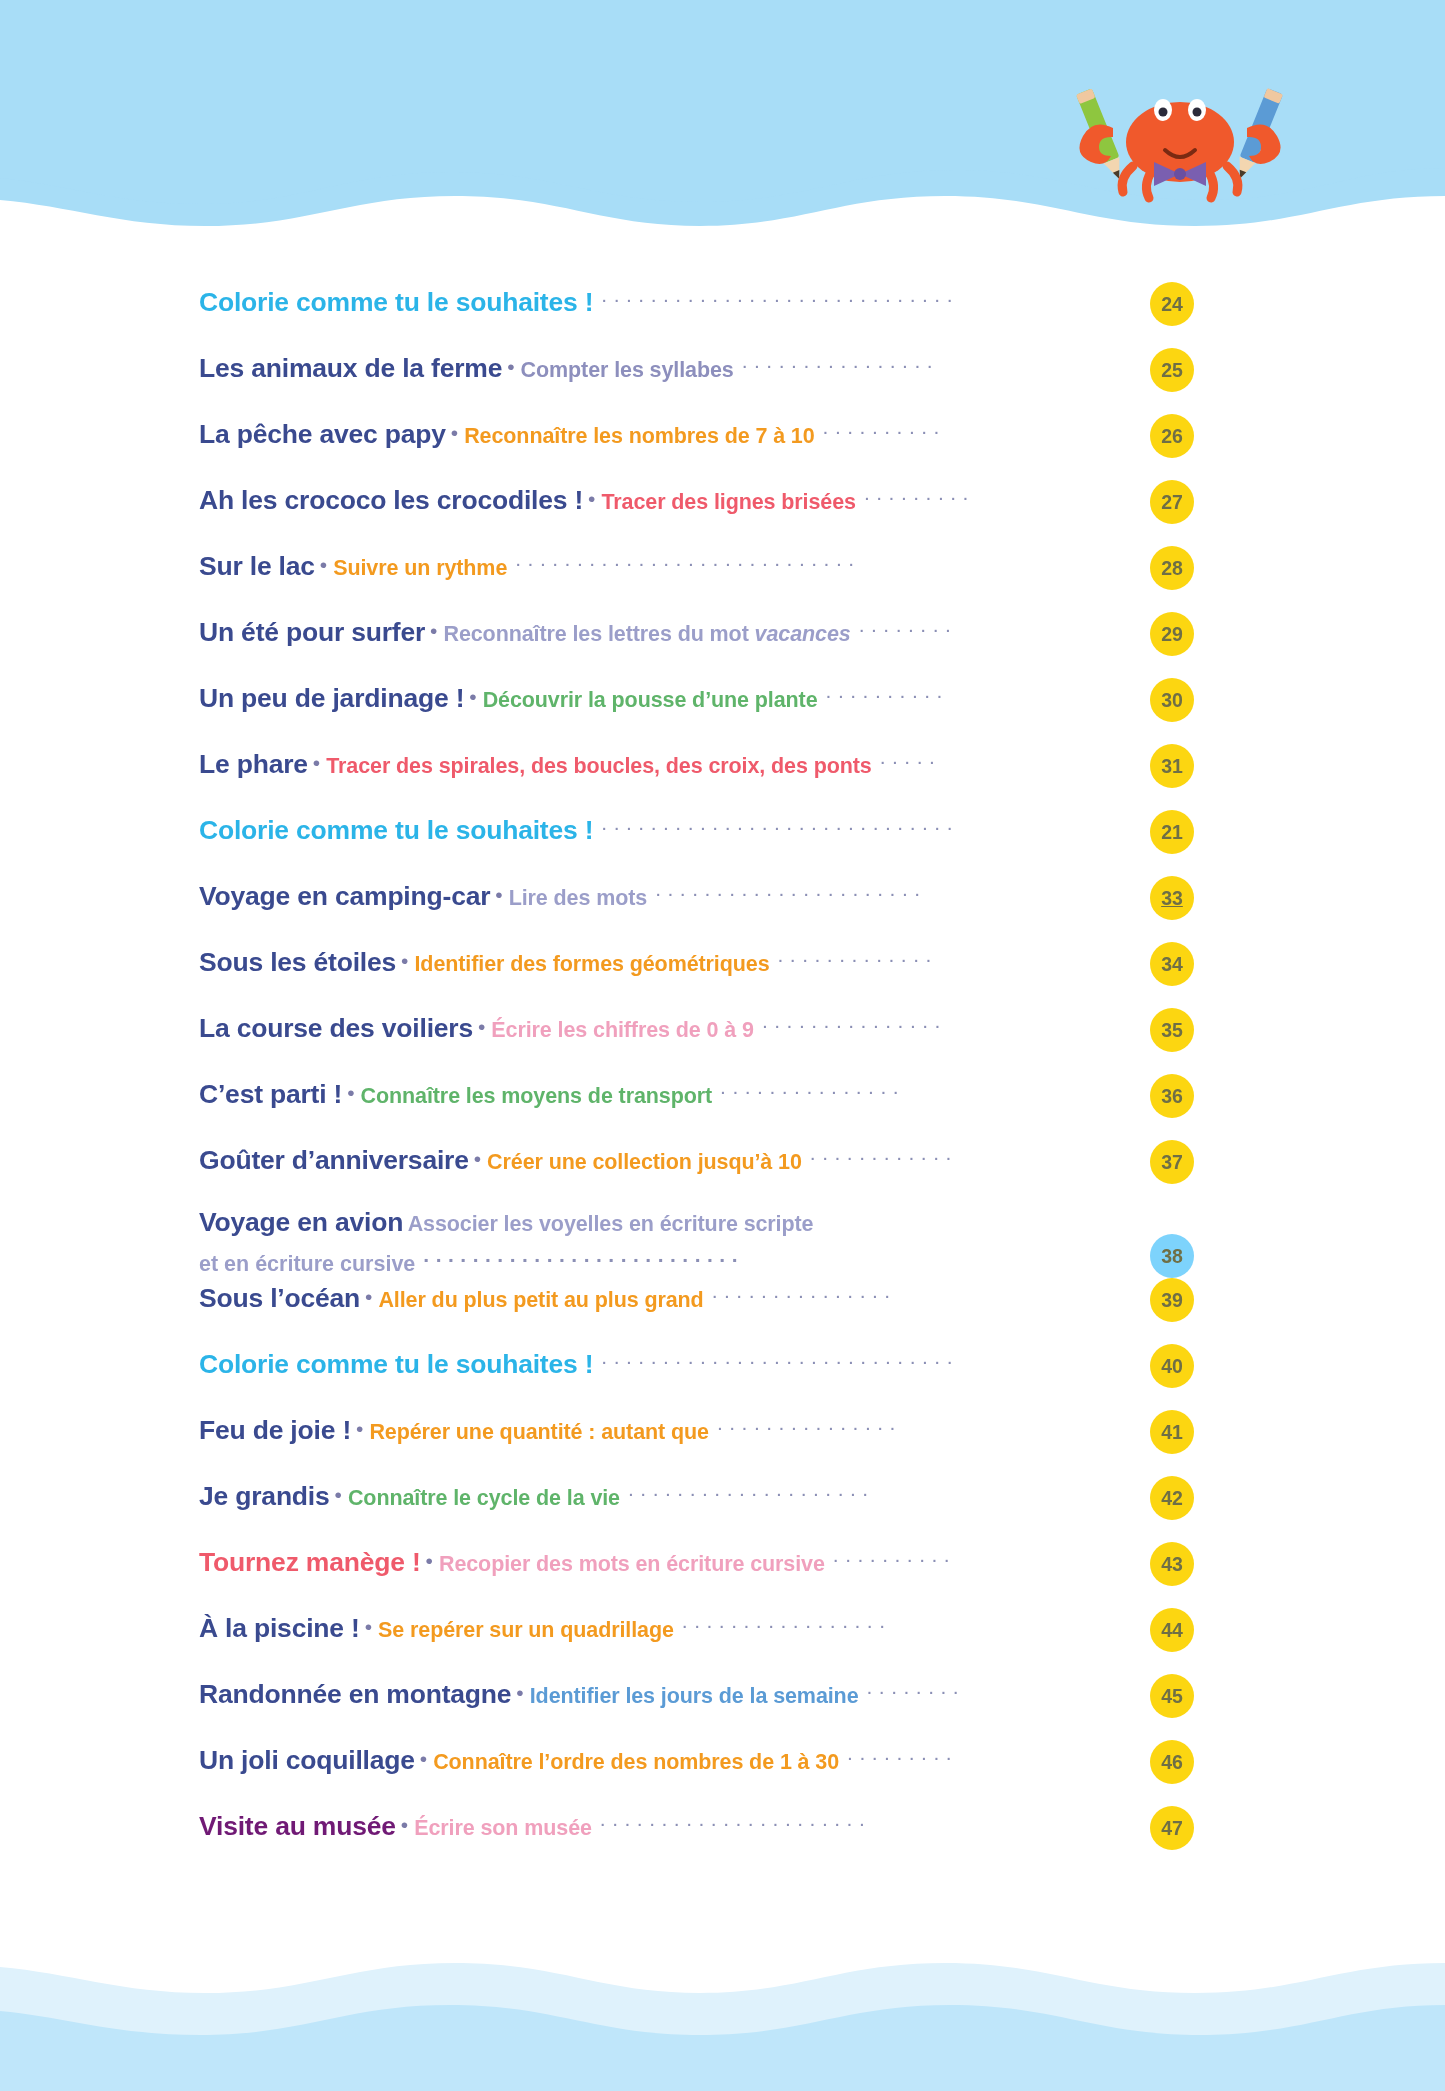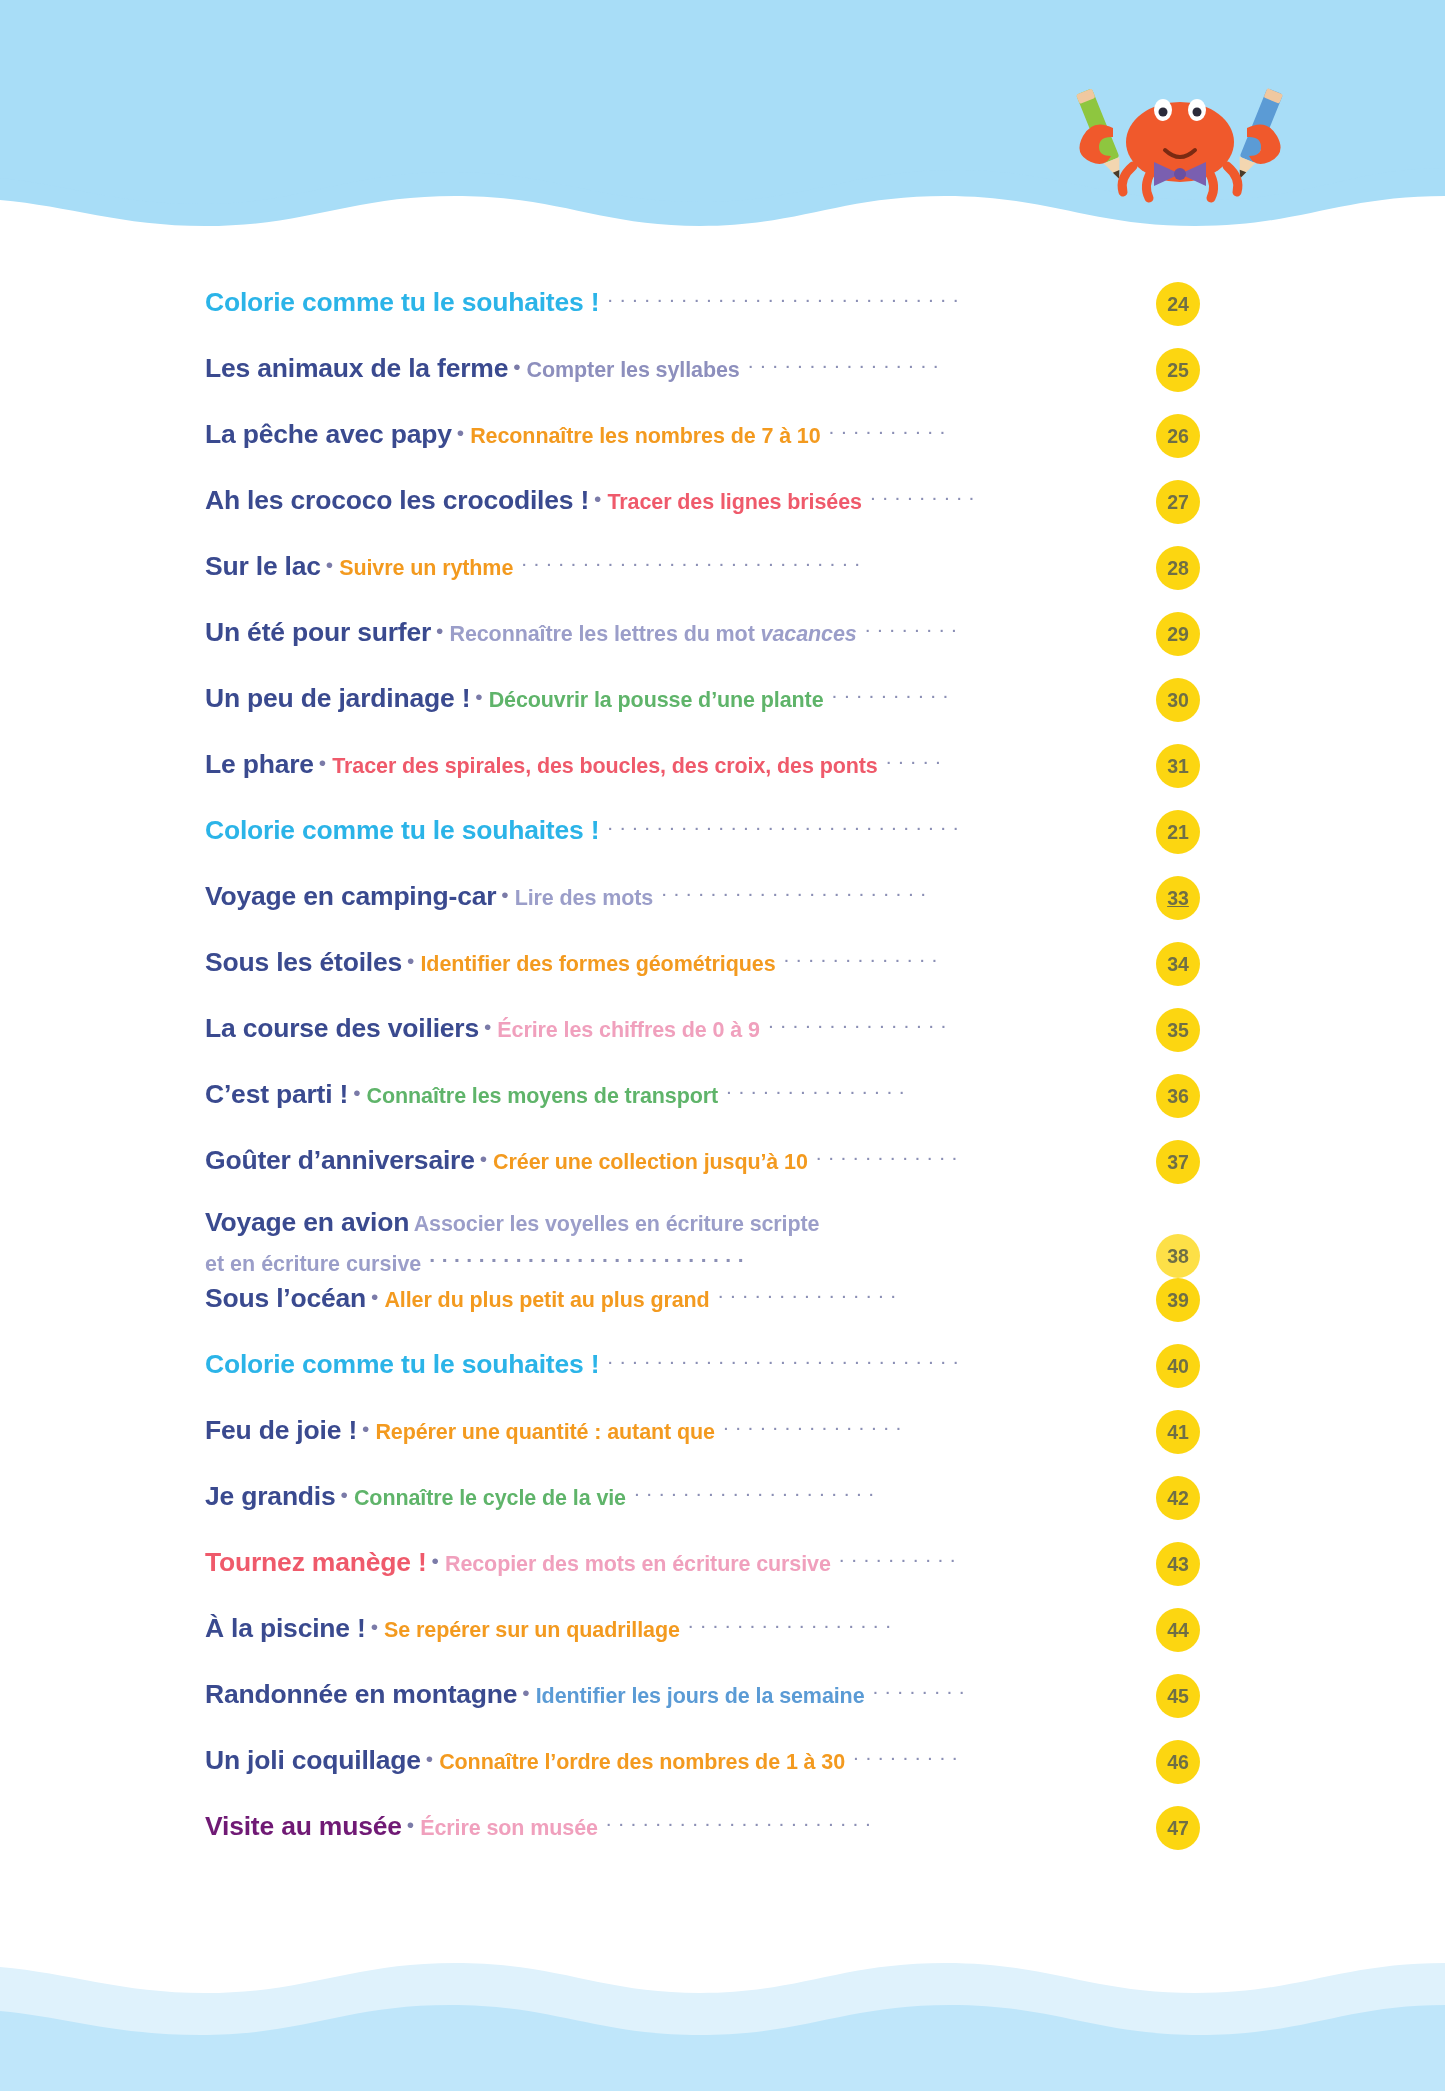--- a/index.html
+++ b/index.html
@@ -41,21 +41,21 @@
     width: 1445px;
     height: 190px;
     overflow: hidden;
   }
   .bottom-band svg { display: block; }
 
   
   .toc {
     position: absolute;
     top: 282px;
-    left: 12px;
+    left: 6px;
     width: 1395px;
   }
   .toc-row {
     display: flex;
     align-items: flex-start;
     padding: 0 0 0 193px;
     min-height: 66px;
   }
   .row-text {
     flex: 1 1 auto;
@@ -222,21 +222,21 @@
     <div class="toc-row">
       <div class="row-text"><span class="title" style="color: rgb(58, 74, 143);">C’est parti !</span><span class="sep">•</span><span class="sub" style="color: rgb(95, 180, 106);">Connaître les moyens de transport</span><span class="dots" style="color: rgb(139, 143, 181);">...............</span></div>
       <div class="page-num" style="background: rgb(252, 214, 17); color: rgb(111, 111, 70);">36</div>
     </div>
     <div class="toc-row">
       <div class="row-text"><span class="title" style="color: rgb(58, 74, 143);">Goûter d’anniversaire</span><span class="sep">•</span><span class="sub" style="color: rgb(243, 154, 31);">Créer une collection jusqu’à 10</span><span class="dots" style="color: rgb(139, 143, 181);">............</span></div>
       <div class="page-num" style="background: rgb(252, 214, 17); color: rgb(111, 111, 70);">37</div>
     </div>
     <div class="toc-row">
       <div class="row-text wrap2"><span class="title" style="color: rgb(58, 74, 143);">Voyage en avion</span><span> </span><span class="sub" style="color: rgb(155, 158, 201);">Associer les voyelles en écriture scripte</span><span class="line2" style="color: rgb(155, 158, 201);">et en écriture cursive<span class="dots" style="color: rgb(139, 143, 181);">..........................</span></span></div>
-      <div class="page-num align-2nd" style="background: #fde047; color: rgb(111, 111, 70);">38</div>
+      <div class="page-num align-2nd" style="background: #7dd3fc; color: rgb(111, 111, 70);">38</div>
     </div>
     <div class="toc-row">
       <div class="row-text"><span class="title" style="color: rgb(58, 74, 143);">Sous l’océan</span><span class="sep">•</span><span class="sub" style="color: rgb(243, 154, 31);">Aller du plus petit au plus grand</span><span class="dots" style="color: rgb(139, 143, 181);">...............</span></div>
       <div class="page-num" style="background: rgb(252, 214, 17); color: rgb(111, 111, 70);">39</div>
     </div>
     <div class="toc-row">
       <div class="row-text"><span class="title" style="color: rgb(43, 180, 232);">Colorie comme tu le souhaites !</span><span class="dots" style="color: rgb(139, 143, 181);">.............................</span></div>
       <div class="page-num" style="background: rgb(252, 214, 17); color: rgb(111, 111, 70);">40</div>
     </div>
     <div class="toc-row">

